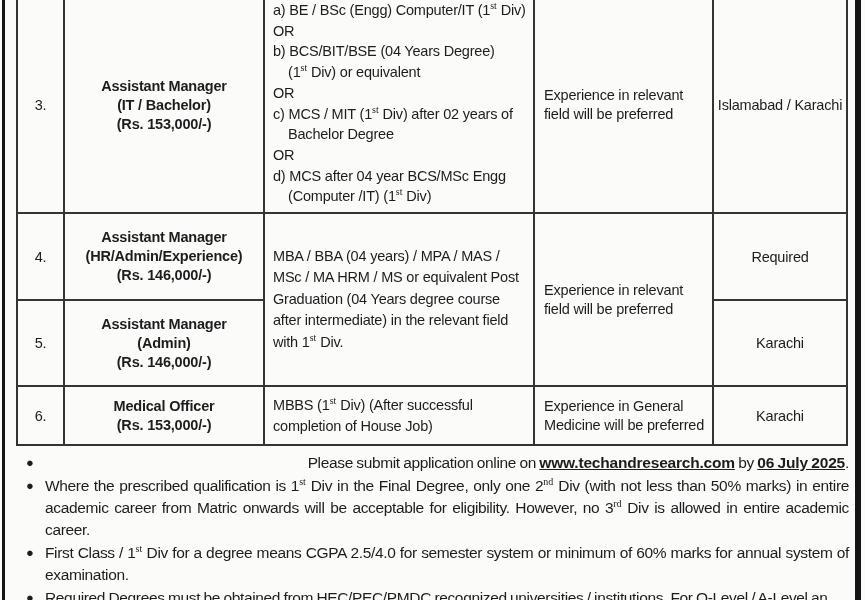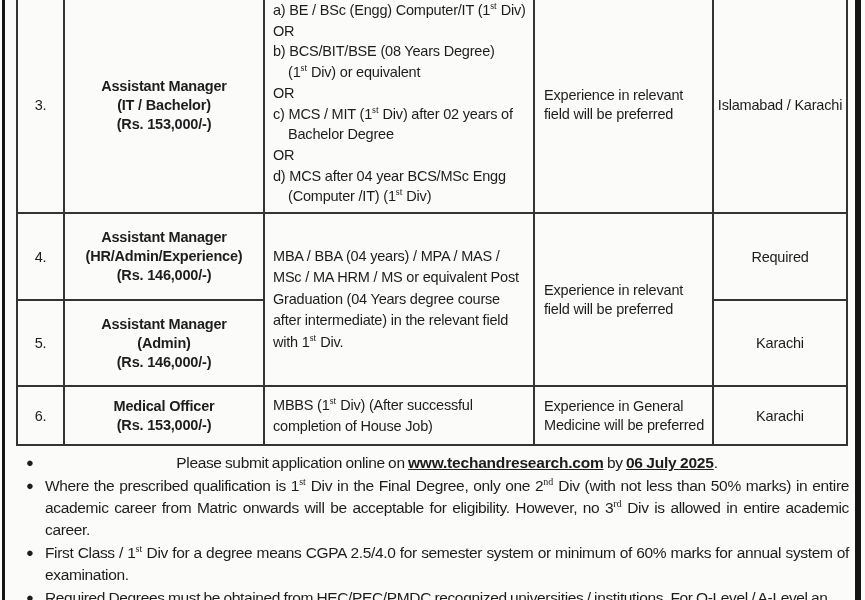--- a/index.html
+++ b/index.html
@@ -63,21 +63,21 @@
         <tr class="r3" style="height:215px">
       <td class="serial">3.</td>
       <td class="position">
         <div>Assistant Manager</div>
         <div>(IT / Bachelor)</div>
         <div>(Rs. 153,000/-)</div>
       </td>
       <td class="qual qual3">
         <div class="qline">a) BE / BSc (Engg) Computer/IT (1<sup>st</sup> Div)</div>
         <div class="qline c">OR</div>
-        <div class="qline">b) BCS/BIT/BSE (08 Years Degree)</div>
+        <div class="qline">b) BCS/BIT/BSE (04 Years Degree)</div>
         <div class="qline ind">(1<sup>st</sup> Div) or equivalent</div>
         <div class="qline c">OR</div>
         <div class="qline">c) MCS / MIT (1<sup>st</sup> Div) after 02 years of</div>
         <div class="qline ind">Bachelor Degree</div>
         <div class="qline c">OR</div>
         <div class="qline">d) MCS after 04 year BCS/MSc Engg</div>
         <div class="qline ind">(Computer /IT) (1<sup>st</sup> Div)</div>
       </td>
       <td class="exp">Experience in relevant field will be preferred</td>
       <td class="loc">Islamabad / Karachi</td>
@@ -111,21 +111,21 @@
       <td class="qual" style="line-height:21px">MBBS (1<sup>st</sup> Div) (After successful completion of House Job)</td>
       <td class="exp">Experience in General Medicine will be preferred</td>
       <td class="loc">Karachi</td>
     </tr>
   </tbody>
     </table>
 
   <div class="notes">
     <div class="note">
       <span class="dot">●</span>
-      <div class="ntext" style="text-align:center">
+      <div class="ntext" style="text-align:right">
         <span>Please submit application online on </span><span class="link">www.techandresearch.com</span><span> by </span><span class="date">06 July 2025</span><span>.</span>
       </div>
     </div>
     <div class="note">
       <span class="dot">●</span>
       <div class="ntext">Where the prescribed qualification is 1<sup>st</sup> Div in the Final Degree, only one 2<sup>nd</sup> Div (with not less than 50% marks) in entire academic career from Matric onwards will be acceptable for eligibility. However, no 3<sup>rd</sup> Div is allowed in entire academic career.</div>
     </div>
     <div class="note">
       <span class="dot">●</span>
       <div class="ntext">First Class / 1<sup>st</sup> Div for a degree means CGPA 2.5/4.0 for semester system or minimum of 60% marks for annual system of examination.</div>

